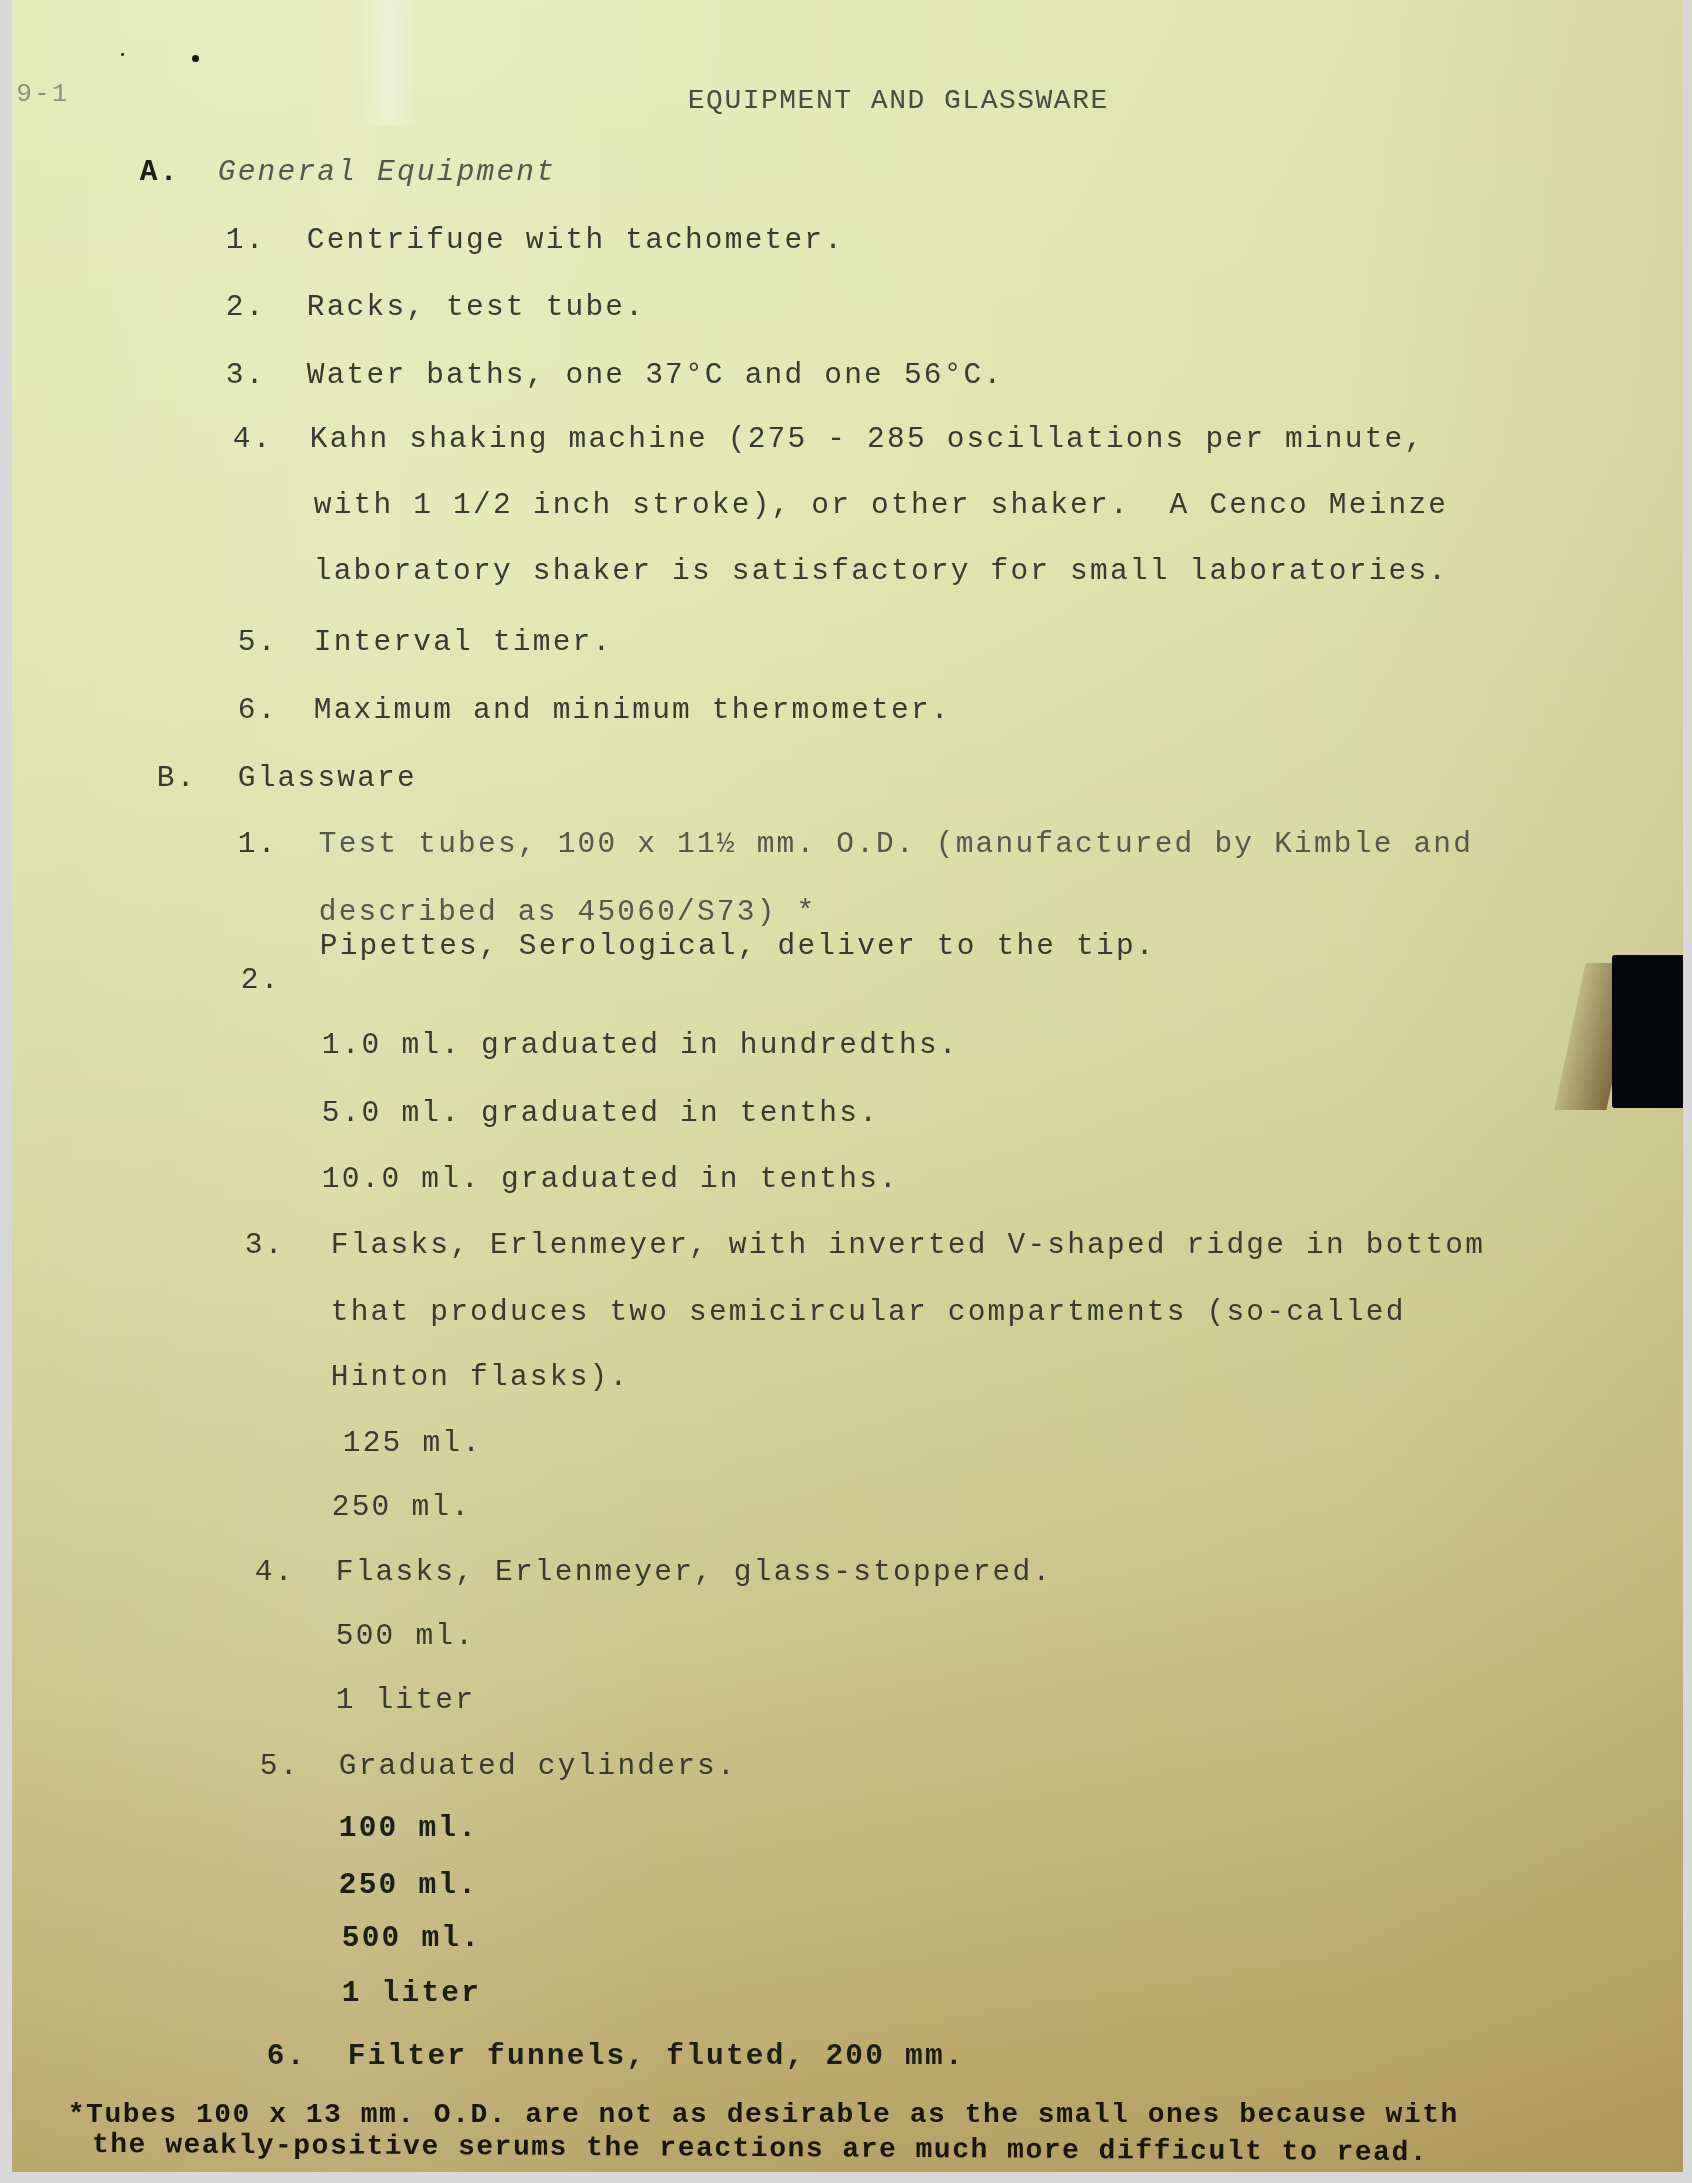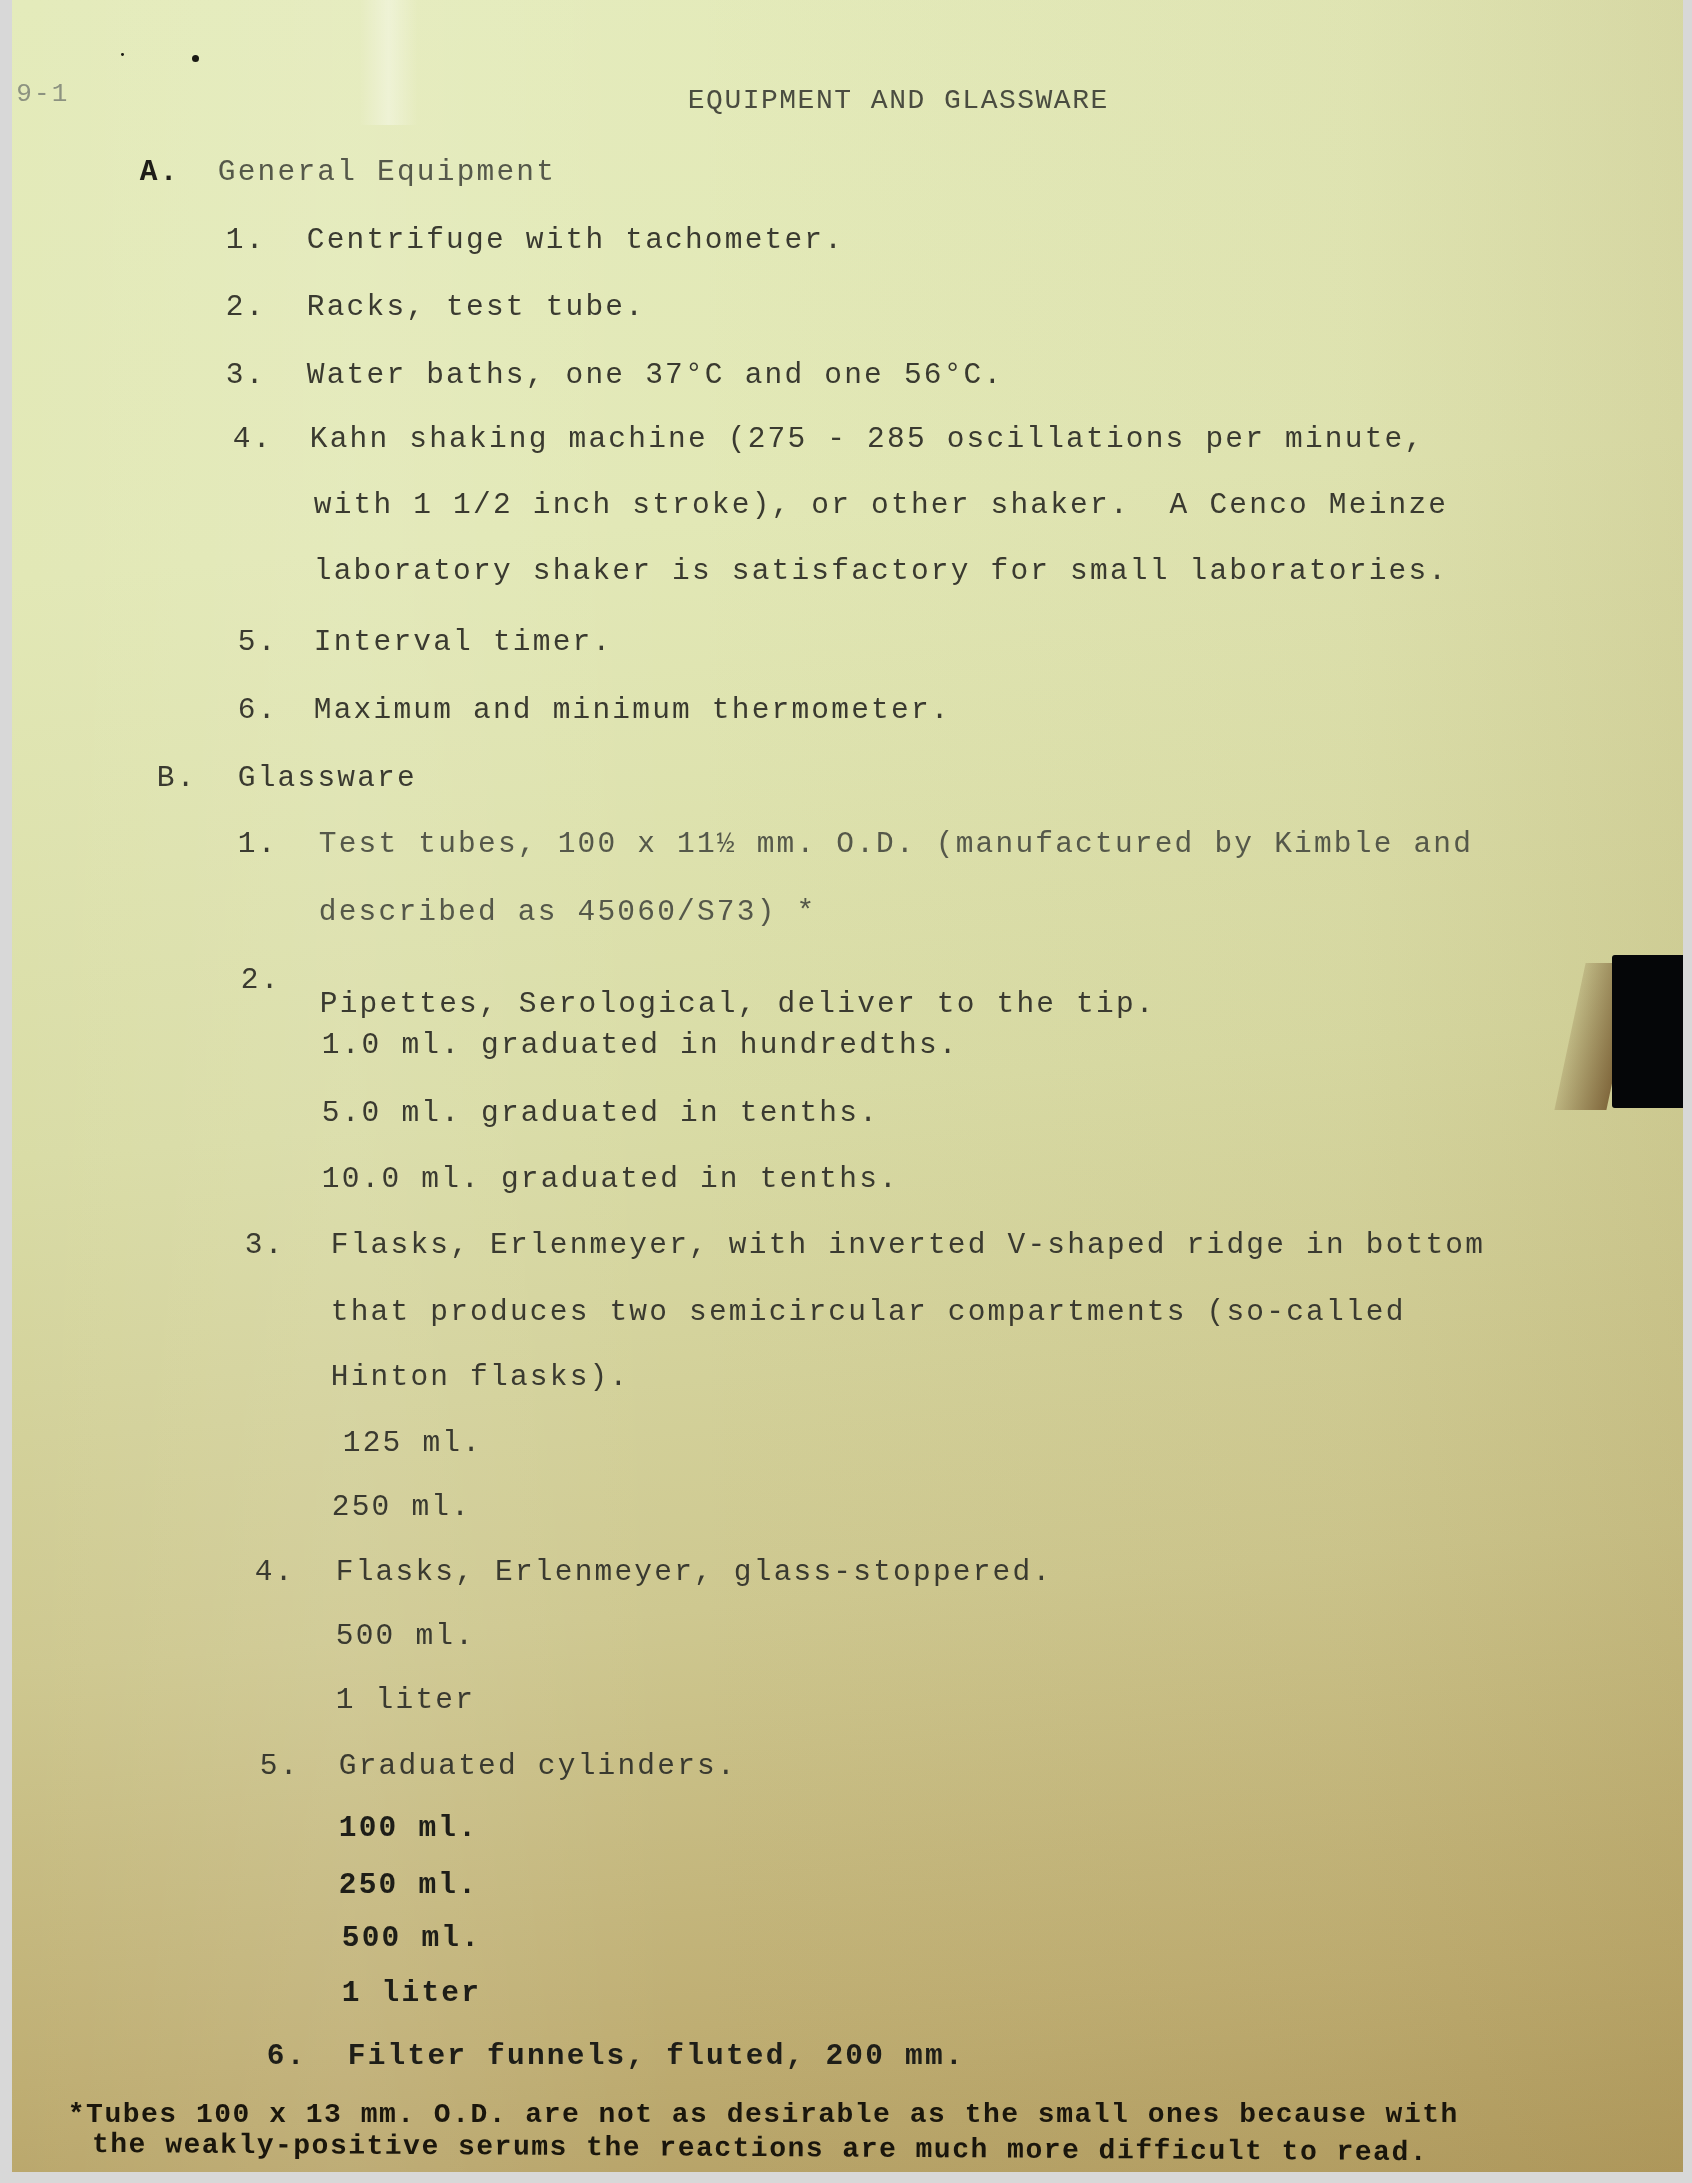--- a/index.html
+++ b/index.html
@@ -52,21 +52,21 @@
   <div class="fold"></div>
 
   <div class="speck" style="left:180px;top:55px;width:7.4px;height:7.4px;"></div>
   <div class="speck" style="left:109px;top:53px;width:2.9px;height:2.9px;"></div>
 
   <div class="t margin-note" style="left:4.4px;top:81px;">9-1</div>
 
   <div class="t title" style="left:656px;top:87px;">EQUIPMENT AND GLASSWARE</div>
 
   <div class="t dark" style="left:128px;top:158px;">A.</div>
-  <div class="t faint" style="left:206px;top:158px;">General Equipment</div>
+  <div class="t faint" style="left:206px;top:158px;font-style:italic;">General Equipment</div>
 
   <div class="t" style="left:214px;top:226px;">1.</div>
   <div class="t" style="left:295px;top:226px;">Centrifuge with tachometer.</div>
 
   <div class="t" style="left:214px;top:293px;">2.</div>
   <div class="t" style="left:295px;top:293px;">Racks, test tube.</div>
 
   <div class="t" style="left:214px;top:361px;">3.</div>
   <div class="t" style="left:295px;top:361px;">Water baths, one 37°C and one 56°C.</div>
 
@@ -82,21 +82,21 @@
   <div class="t" style="left:302px;top:696px;text-align:center;">Maximum and minimum thermometer.</div>
 
   <div class="t" style="left:145px;top:764px;">B.</div>
   <div class="t" style="left:226px;top:764px;">Glassware</div>
 
   <div class="t" style="left:226px;top:830px;">1.</div>
   <div class="t faint" style="left:307px;top:830px;">Test tubes, 100 x 11½ mm. O.D. (manufactured by Kimble and</div>
   <div class="t faint" style="left:307px;top:898px;">described as 45060/S73) *</div>
 
   <div class="t" style="left:229px;top:966px;">2.</div>
-  <div class="t" style="left:308px;top:990px;">Pipettes, Serological, deliver to the tip.</div>
+  <div class="t" style="left:308px;top:932px;">Pipettes, Serological, deliver to the tip.</div>
   <div class="t" style="left:310px;top:1031px;">1.0 ml. graduated in hundredths.</div>
   <div class="t" style="left:310px;top:1099px;">5.0 ml. graduated in tenths.</div>
   <div class="t" style="left:310px;top:1165px;text-align:center;">10.0 ml. graduated in tenths.</div>
 
   <div class="t" style="left:233px;top:1231px;">3.</div>
   <div class="t" style="left:319px;top:1298px;">that produces two semicircular compartments (so-called</div>
   <div class="t" style="left:319px;top:1231px;">Flasks, Erlenmeyer, with inverted V-shaped ridge in bottom</div>
   <div class="t" style="left:319px;top:1363px;">Hinton flasks).</div>
   <div class="t" style="left:323px;top:1429px;margin-left:8px;">125 ml.</div>
   <div class="t" style="left:320px;top:1493px;">250 ml.</div>

